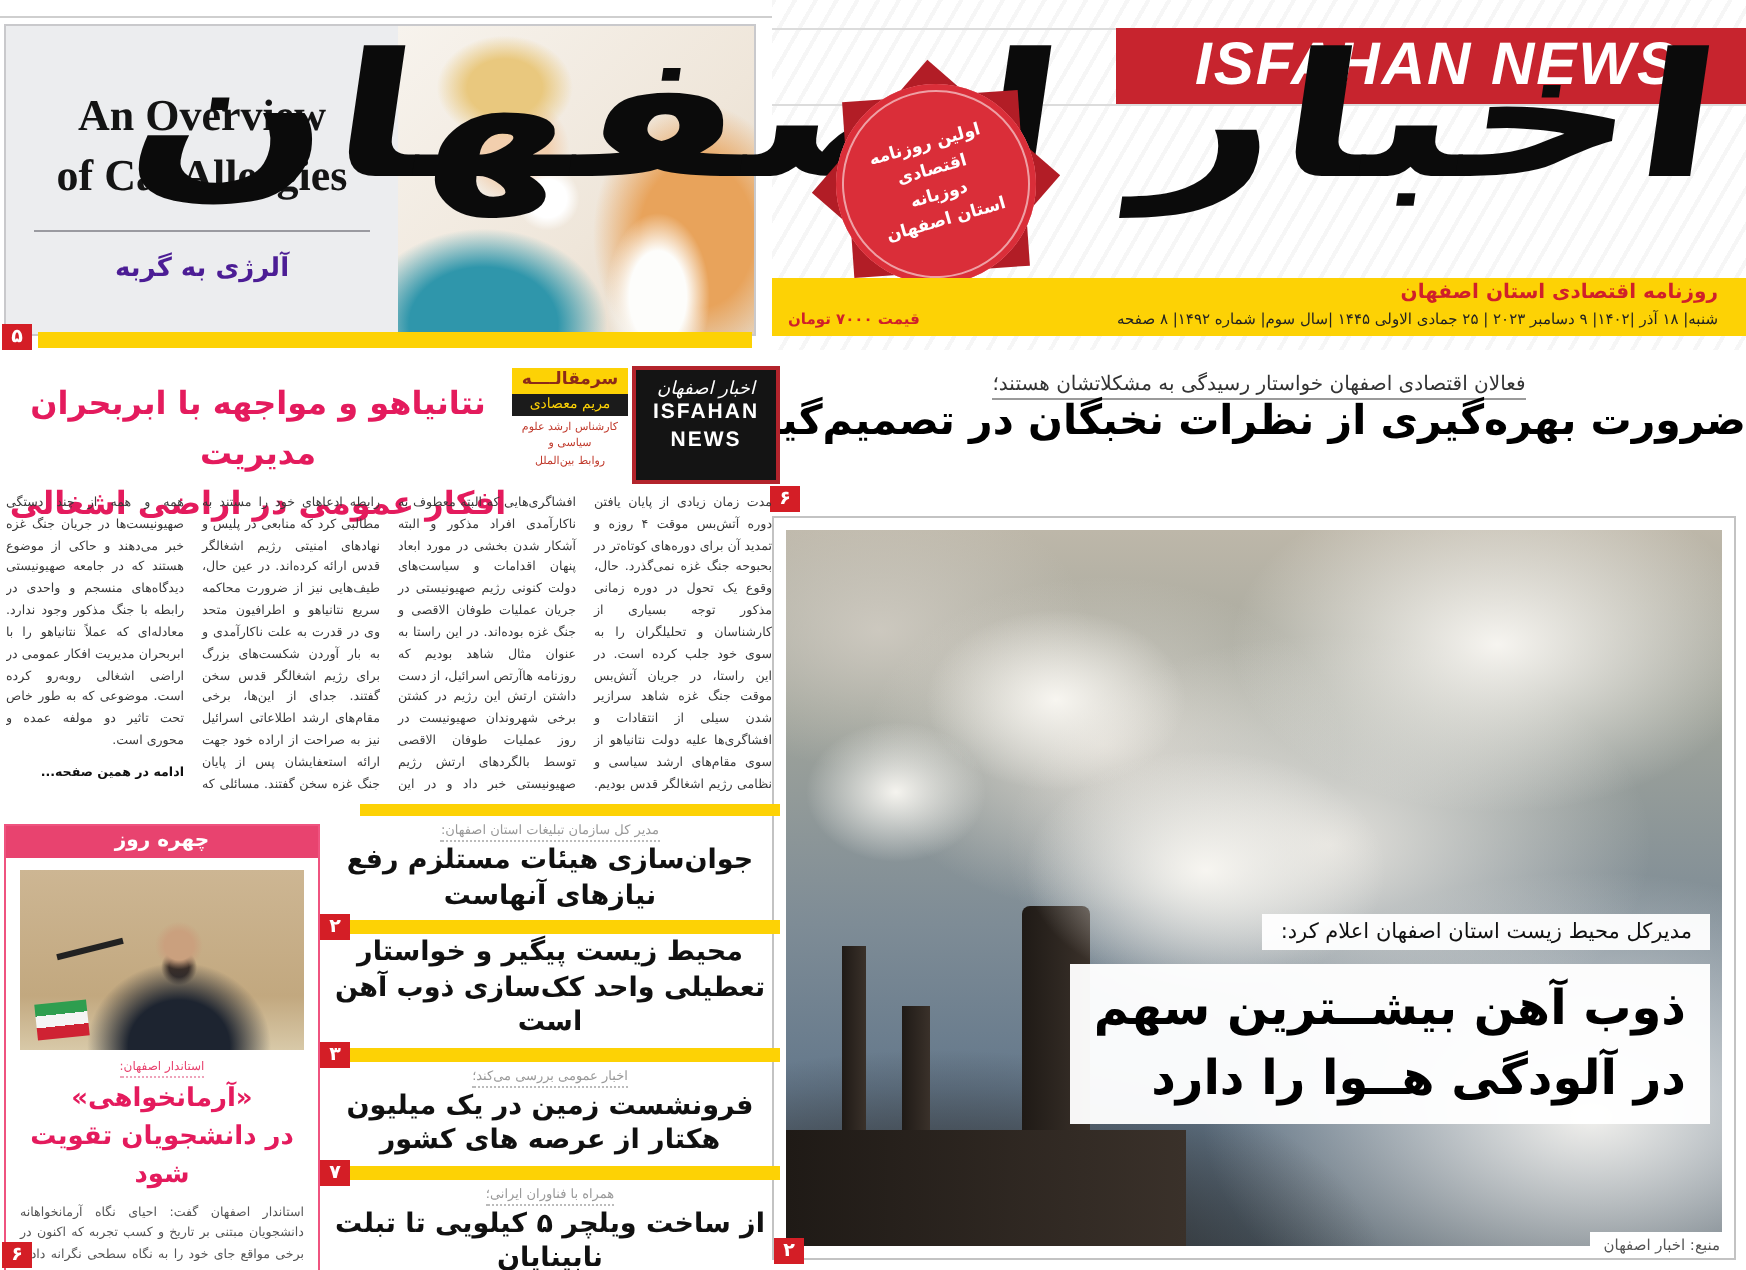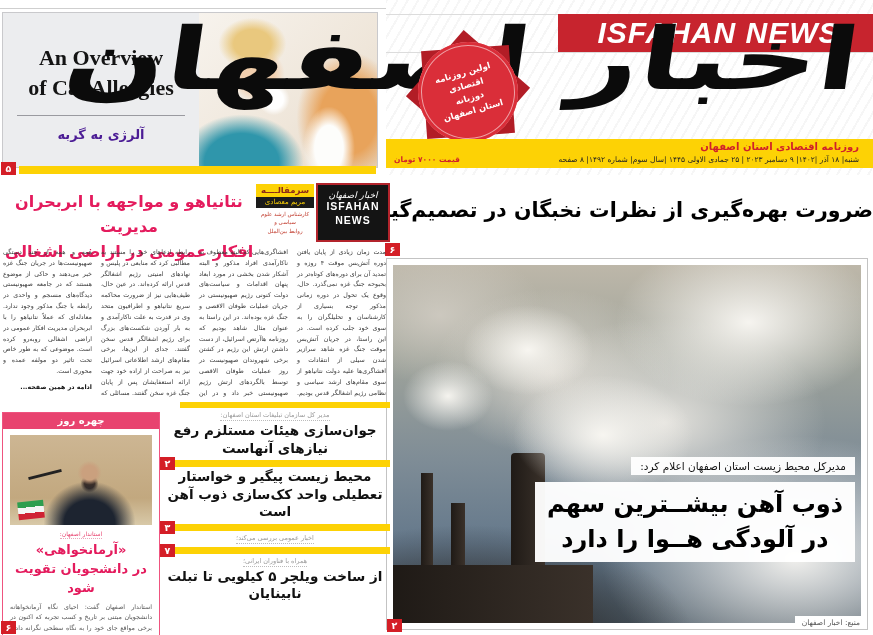--- a/index.html
+++ b/index.html
@@ -75,21 +75,21 @@
        radial-gradient(ellipse 230px 150px at 58% 44%, rgba(236,233,227,.9), rgba(236,233,227,0) 70%),
        radial-gradient(ellipse 270px 170px at 86% 82%, rgba(248,246,242,.95), rgba(248,246,242,0) 72%),
        radial-gradient(ellipse 170px 120px at 34% 30%, rgba(226,221,213,.85), rgba(226,221,213,0) 70%),
        radial-gradient(ellipse 150px 100px at 10% 14%, rgba(212,207,198,.8), rgba(212,207,198,0) 70%),
        linear-gradient(180deg,#bdb7a9 0%,#a0a49b 25%,#7e8c96 55%,#64788b 78%,#4b5a66 100%);}
   .stack{position:absolute;background:linear-gradient(90deg,#1f1a16,#3a312a);}
   .plume{position:absolute;background:radial-gradient(ellipse closest-side,rgba(250,248,243,.95),rgba(250,248,243,0));}
   .ph-kicker{position:absolute;right:12px;top:198px;background:rgba(255,255,255,.95);
              padding:3px 9px;direction:rtl;font-size:10.5px;color:#111;}
   .ph-headline{position:absolute;right:12px;top:223px;background:rgba(255,255,255,.96);
-               padding:5px 12px;direction:rtl;text-align:center;font-size:24px;font-weight:bold;
+               padding:5px 12px;direction:rtl;text-align:right;font-size:24px;font-weight:bold;
                color:#000;line-height:1.45;margin-left:12px;}
   .ph-caption{position:absolute;right:0;bottom:0;background:#fff;padding:2px 7px;direction:rtl;
               font-size:7.5px;color:#555;text-align:center;}
 
   
   .ed-headline{position:absolute;left:4px;top:190px;width:250px;text-align:center;direction:rtl;
                font-size:16px;font-weight:bold;color:#e41b5d;line-height:1.55;}
   .ed-meta{position:absolute;left:256px;top:184px;width:58px;text-align:center;direction:rtl;}
   .ed-label{background:#fdd205;color:#8c2a18;font-size:8.5px;font-weight:bold;height:13px;line-height:13px;}
   .ed-author{background:#1b1b1b;color:#fdd205;font-size:7px;height:11px;line-height:11px;}
@@ -172,20 +172,23 @@
         <div>استان اصفهان</div>
       </div>
     </div>
     <div class="ybar-mh">
       <div class="mh-tag">روزنامه اقتصادی استان اصفهان</div>
       <div class="mh-date">شنبه| ۱۸ آذر |۱۴۰۲| ۹ دسامبر ۲۰۲۳ | ۲۵ جمادی الاولی ۱۴۴۵ |سال سوم| شماره ۱۴۹۲| ۸ صفحه</div>
       <div class="mh-price">قیمت ۷۰۰۰ تومان</div>
     </div>
   </div>
 
+  <div class="main-kicker">
+    <span>فعالان اقتصادی اصفهان خواستار رسیدگی به مشکلاتشان هستند؛</span>
+  </div>
   <div class="main-headline">ضرورت بهره‌گیری از نظرات نخبگان در تصمیم‌گیری‌ها</div>
   <div class="badge" style="left:385px;top:243px;">۶</div>
 
   <div class="photo-frame">
     <div class="photo">
       <div class="stack" style="left:28px;bottom:0;width:12px;height:150px;"></div>
       <div class="stack" style="left:58px;bottom:0;width:14px;height:120px;"></div>
       <div class="stack" style="left:118px;bottom:0;width:34px;height:170px;border-radius:4px 4px 0 0;"></div>
       <div class="stack" style="left:0;bottom:0;width:200px;height:58px;"></div>
       <div class="plume" style="left:10px;top:96px;width:90px;height:70px;"></div>
@@ -236,20 +239,21 @@
 
     <div class="mid-item">
       <div class="mid-title">محیط زیست پیگیر و خواستار تعطیلی واحد کک‌سازی ذوب آهن است</div>
       <div class="mid-bar">
         <span class="badge">۳</span>
       </div>
     </div>
 
     <div class="mid-item">
       <div class="mid-kicker"><span>اخبار عمومی بررسی می‌کند؛</span></div>
+      <div class="mid-title">فرونشست زمین در یک میلیون هکتار از عرصه های کشور</div>
       <div class="mid-bar">
         <span class="badge">۷</span>
       </div>
     </div>
 
     <div class="mid-item">
       <div class="mid-kicker"><span>همراه با فناوران ایرانی؛</span></div>
       <div class="mid-title">از ساخت ویلچر ۵ کیلویی تا تبلت نابینایان</div>
 
     </div>

